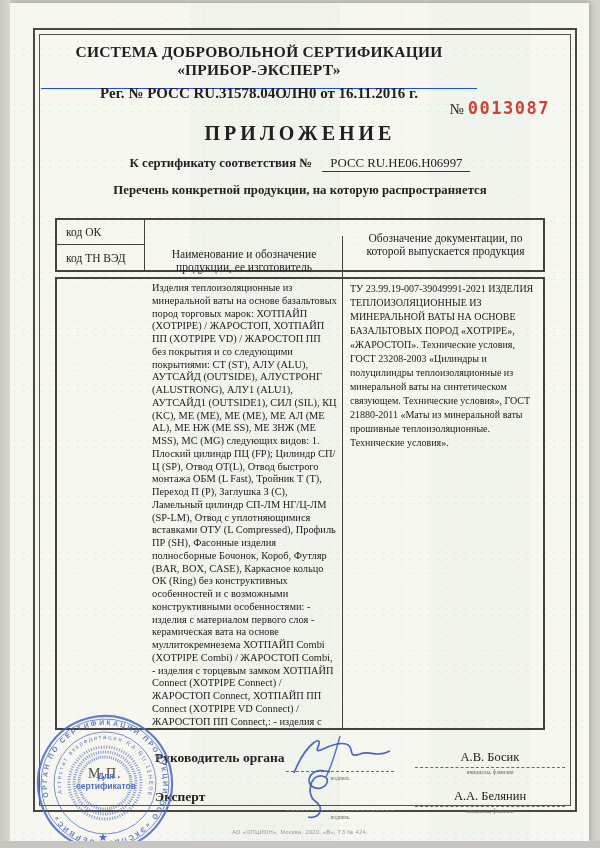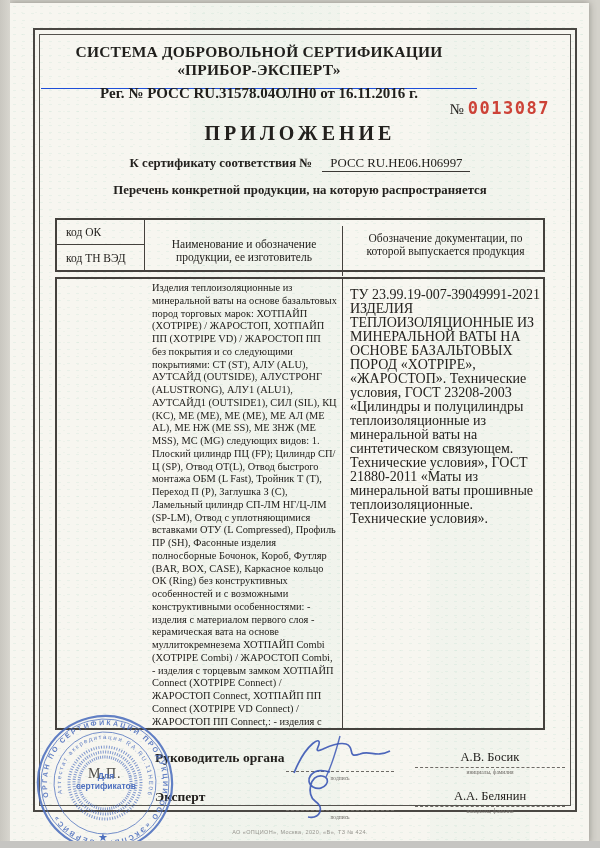--- a/index.html
+++ b/index.html
@@ -38,27 +38,27 @@
   .cert-line { position:absolute; left:0; top:156px; width:600px; text-align:center; font-size:12.8px; color:#23211e; }
   .cert-label { font-weight:bold; }
   .cert-value { margin-left:10px; border-bottom:1px solid #3a3834; padding:0 8px 1px 8px;text-align:right; }
 
   .subtitle { position:absolute; left:0; top:182px; width:600px; text-align:center; font-size:12.8px; font-weight:bold; line-height:17px; color:#23211e; }
 
   .thead-box { position:absolute; left:55px; top:218px; width:490px; height:54px; border:2px solid #44413d; font-size:11.5px; color:#23211e; }
   .th-col1 { position:absolute; left:0; top:0; width:88px; height:100%; border-right:1px solid #44413d; }
   .th-col1-top { height:50%; border-bottom:1px solid #44413d; display:flex; align-items:center; padding-left:9px; }
   .th-col1-bot { height:50%; display:flex; align-items:center; padding-left:9px; }
-  .th-col2 { position:absolute; left:89px; top:6px; width:197px; height:100%; display:flex; align-items:center; justify-content:center; text-align:center; padding:0 14px; border-right:1px solid #44413d; line-height:13.5px; }
+  .th-col2 { position:absolute; left:89px; top:16px; width:197px; height:100%; display:flex; align-items:center; justify-content:center; text-align:center; padding:0 14px; border-right:1px solid #44413d; line-height:13.5px; }
   .th-col3 { position:absolute; left:287px; top:0; width:203px; height:100%; display:flex; align-items:center; justify-content:center; text-align:center; padding:0 8px; line-height:13.5px; }
 
   .tdata-box { position:absolute; left:55px; top:277px; width:490px; height:453px; border:2px solid #44413d; color:#23211e; }
   .td-col1 { position:absolute; left:0; top:0; width:88px; height:100%; border-right:1px solid #44413d; padding:4px 2px 0 6px; font-size:11px; }
   .td-col2 { position:absolute; left:89px; top:0; width:197px; height:100%; border-right:1px solid #44413d; padding:3px 5px 0 6px; font-size:10.4px; line-height:12.75px; overflow:hidden; }
-  .td-col3 { position:absolute; left:287px; top:0; width:203px; height:100%; padding:3px 5px 0 6px; font-size:14px; line-height:14px; overflow:hidden;margin-top:6px; }
+  .td-col3 { position:absolute; left:287px; top:0; width:203px; height:100%; padding:3px 5px 0 6px; font-size:10px; line-height:14px; overflow:hidden; }
 
   .sig-role1 { position:absolute; left:155px; top:750px; font-size:13.5px; font-weight:bold; color:#23211e; }
   .sig-role2 { position:absolute; left:155px; top:789px; font-size:13.5px; font-weight:bold; color:#23211e; }
   .sig-line { position:absolute; border-bottom:1px dashed #6e6b66; }
   .sig-line1 { left:286px; top:752px; width:108px; height:20px; }
   .sig-line2 { left:286px; top:791px; width:108px; height:20px; }
   .sig-caption { position:absolute; font-size:5.5px; color:#6e6b66; text-align:center; }
   .cap-sign1 { left:286px; top:775px; width:108px; }
   .cap-sign2 { left:286px; top:814px; width:108px; }
   .name-block { position:absolute; width:150px; text-align:center; color:#23211e; }

